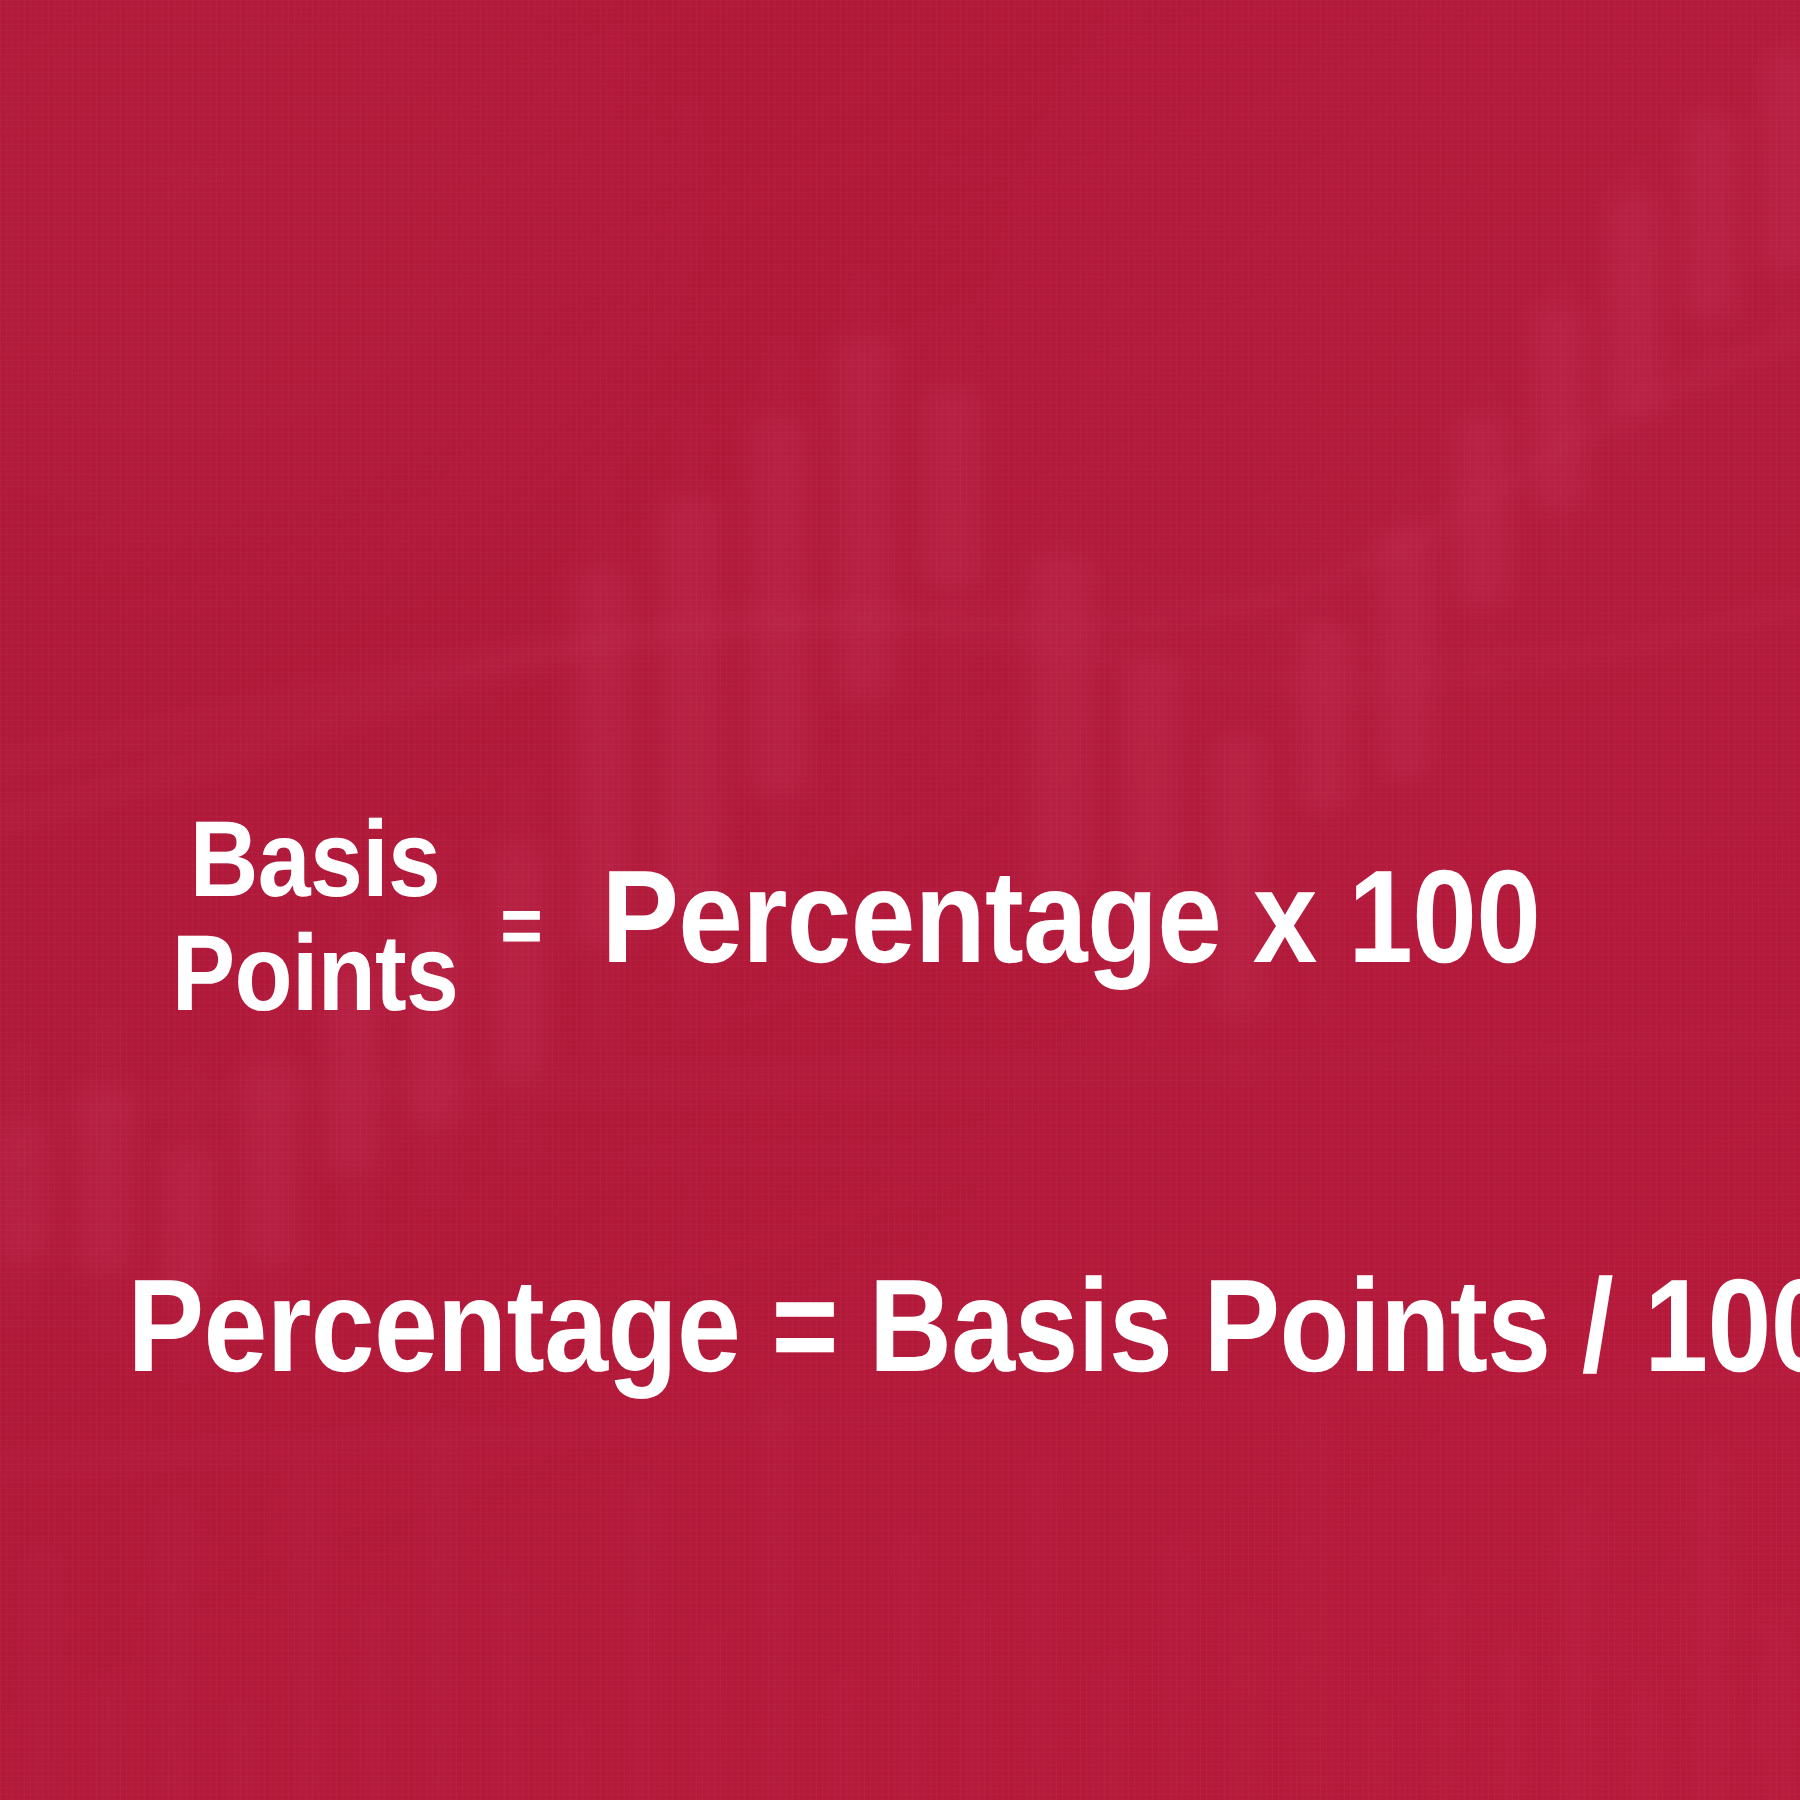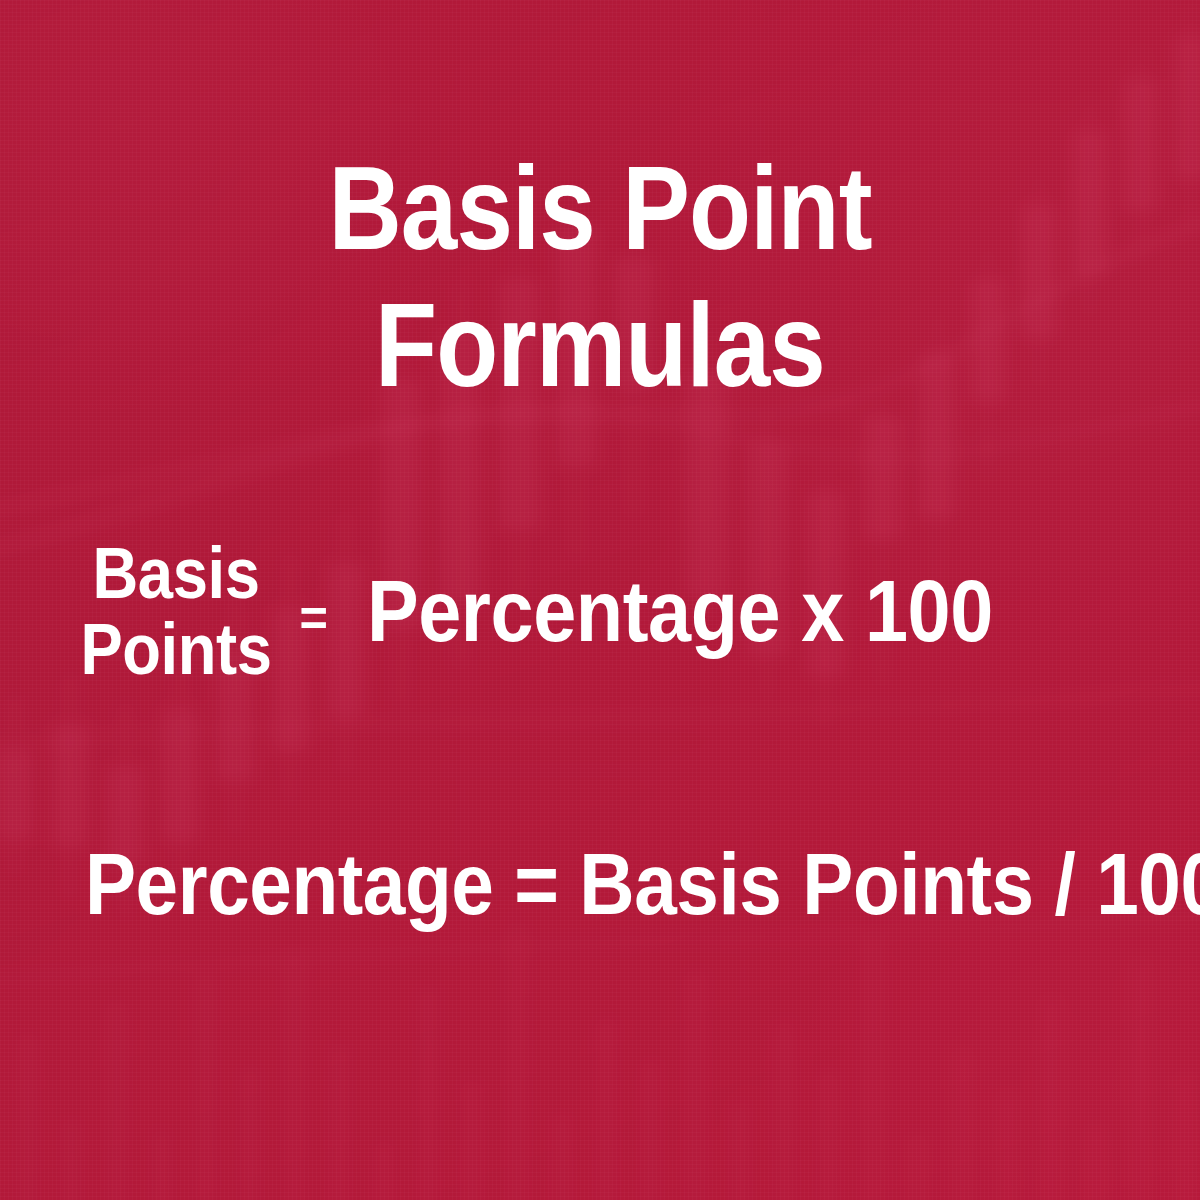--- a/index.html
+++ b/index.html
@@ -92,21 +92,21 @@
     transform:scaleX(0.86);
   }
 
   
   #formula-one {
     position:absolute;
     left:0; right:0; top:535px;
     display:flex;
     align-items:center;
     justify-content:flex-start;
-    padding-left:60px;
+    padding-left:94px;
   }
   #f1-lhs {
     text-align:center;
     font-size:72px;
     line-height:1.06;
     width:232px;
     transform:scaleX(0.88);
   }
   #f1-lhs .l1 { display:block; }
   #f1-lhs .l2 { display:block; }
@@ -264,24 +264,20 @@
     </svg>
   </div>
 
   <div id="bg-bloom"></div>
   <div id="bg-tint"></div>
   <div id="bg-tint2"></div>
   <div id="bg-grid"></div>
 
   <div id="content">
 
-    <div id="title">
-      <span class="tline">Basis Point</span>
-      <span class="tline">Formulas</span>
-    </div>
 
     <div id="formula-one">
       <div id="f1-lhs" class="wht">
         <span class="l1">Basis</span>
         <span class="l2">Points</span>
       </div>
       <div id="f1-eq" class="wht">=</div>
       <div id="f1-rhs" class="wht">Percentage x 100</div>
     </div>
 

